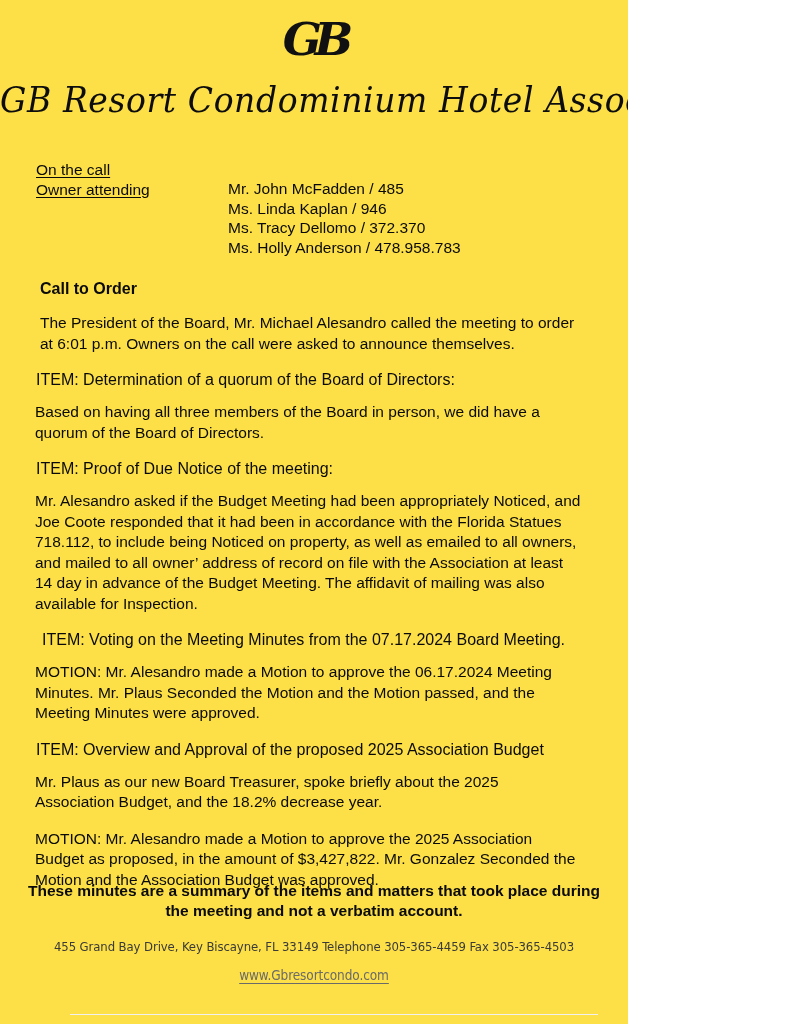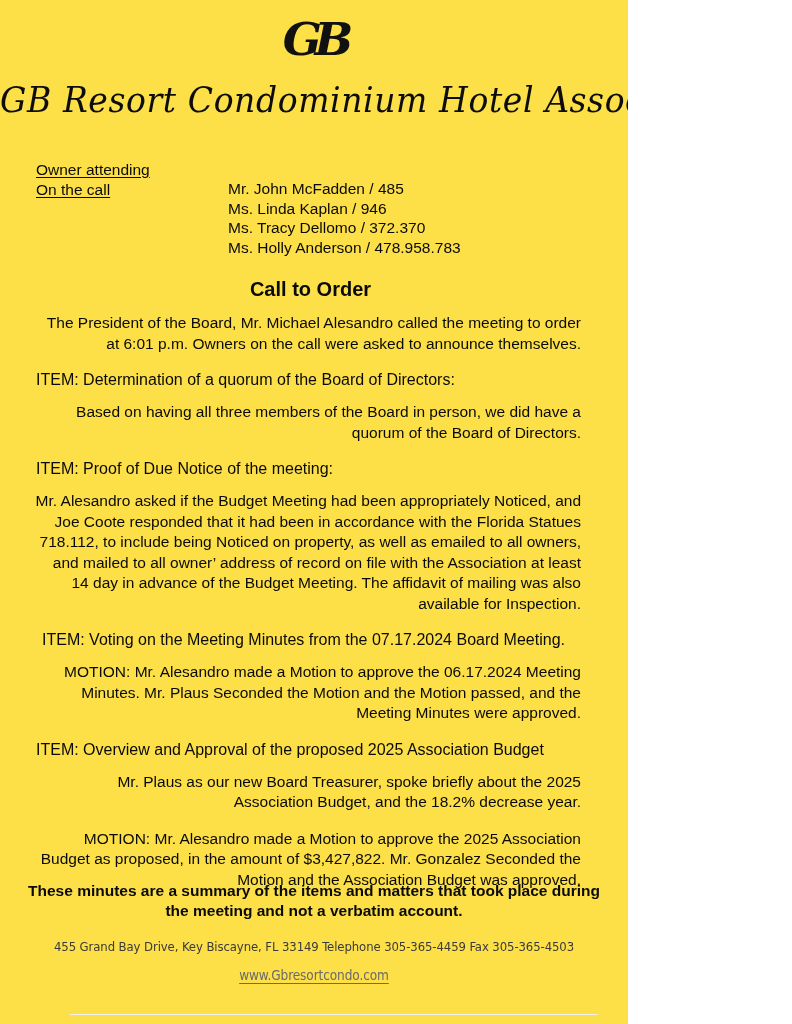--- a/index.html
+++ b/index.html
@@ -80,43 +80,42 @@
     white-space: nowrap;
     line-height: 19.5px;
   }
 
   
   .body-wrap {
     margin-top: 22px;
     padding: 0 47px 0 35px;
   }
   h2.section-heading {
-    font-size: 20px;
+    font-size: 16px;
     font-weight: 700;
     line-height: 20px;
     margin: 0 0 14px 0;
     padding-left: 5px;
-    text-align: center;
   }
   h2.item-heading {
     font-size: 16px;
     font-weight: 400;
     line-height: 20px;
     margin: 0 0 12px 0;
     padding-left: 1px;
   }
   h2.item-heading.indented {
     padding-left: 7px;
   }
   p.para {
     font-size: 15.5px;
     line-height: 20.5px;
     margin: 0 0 16px 0;
     padding-left: 0px;
-    text-align: right;
+    text-align: left;
   }
   p.para.indent-1 { padding-left: 5px; }
   p.para .lead {
     font-weight: 400;
   }
 
   
   .footer {
     position: absolute;
     left: 0;
@@ -165,22 +164,22 @@
 
 <div class="page">
 
   <header class="letterhead">
     <div class="monogram">GB</div>
     <div class="org-title">GB Resort Condominium Hotel Association, Inc.</div>
   </header>
 
   <section class="attendance">
     <div class="attend-labels">
+      <span class="attend-label">On the call</span>
       <span class="attend-label">Owner attending</span>
-      <span class="attend-label">On the call</span>
     </div>
     <div class="attendee-list">
       <span class="attendee">Mr. John McFadden / 485</span>
       <span class="attendee">Ms. Linda Kaplan / 946</span>
       <span class="attendee">Ms. Tracy Dellomo / 372.370</span>
       <span class="attendee">Ms. Holly Anderson / 478.958.783</span>
     </div>
   </section>
 
   <main class="body-wrap">

